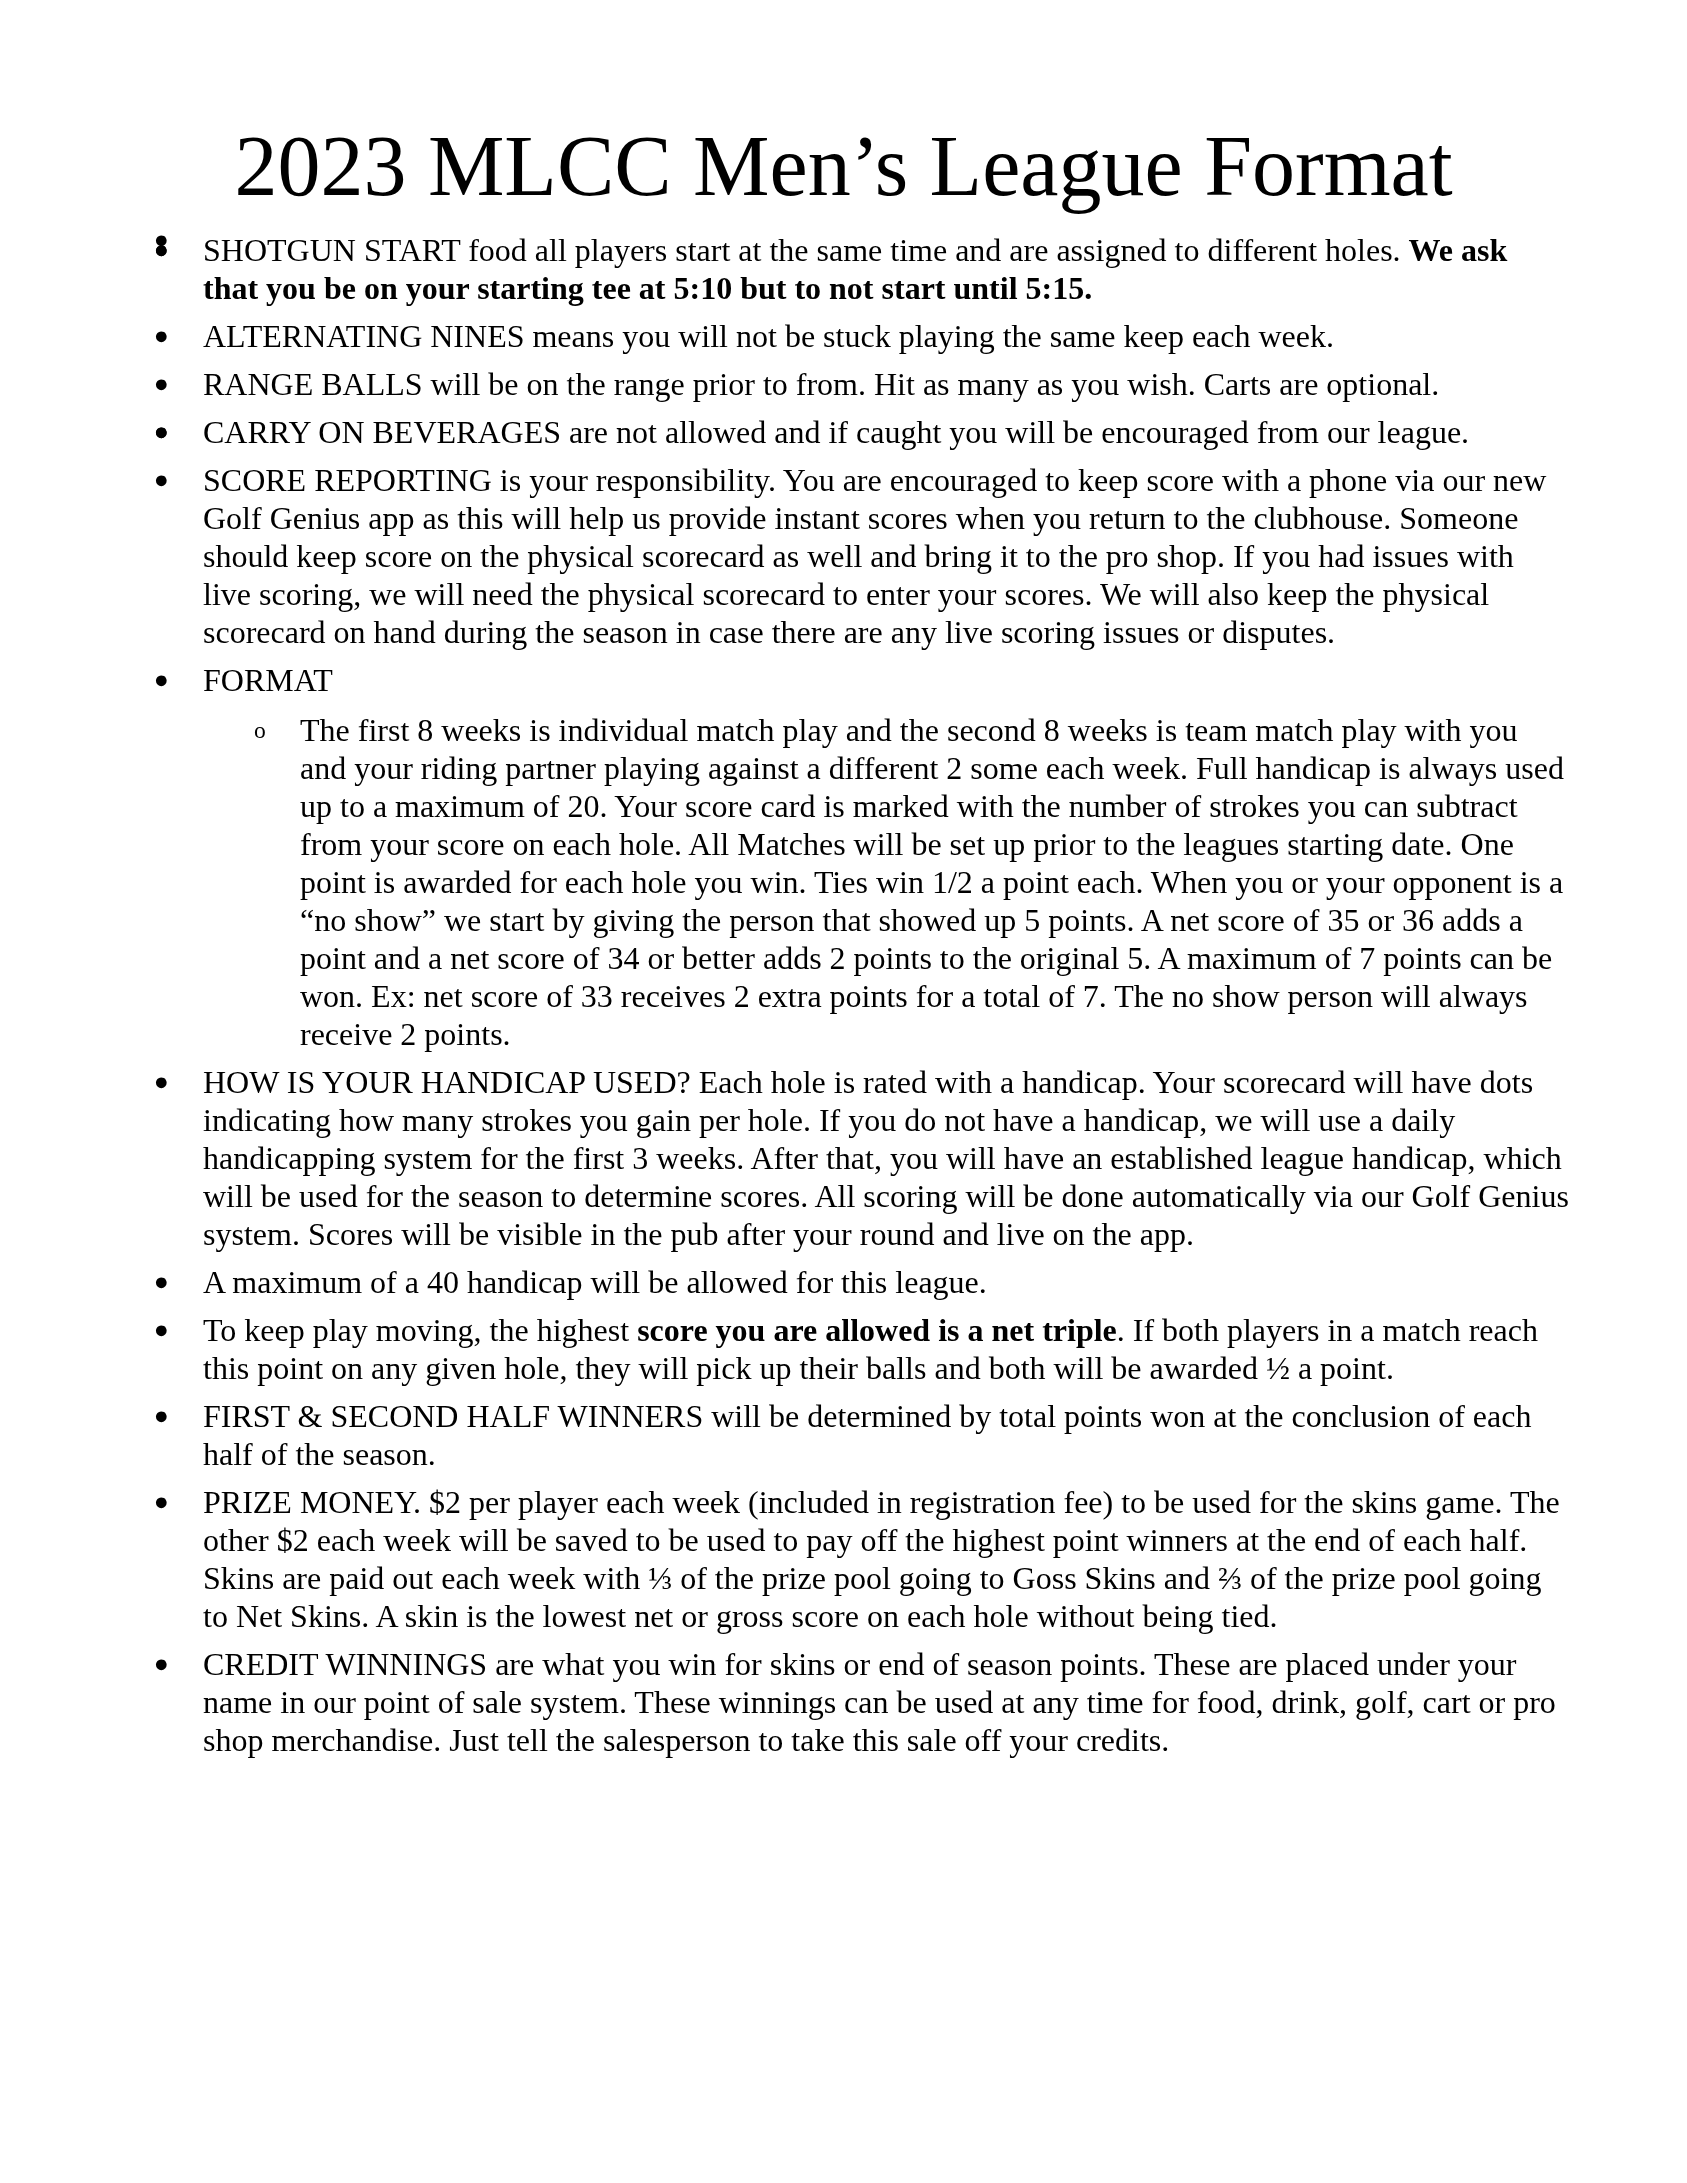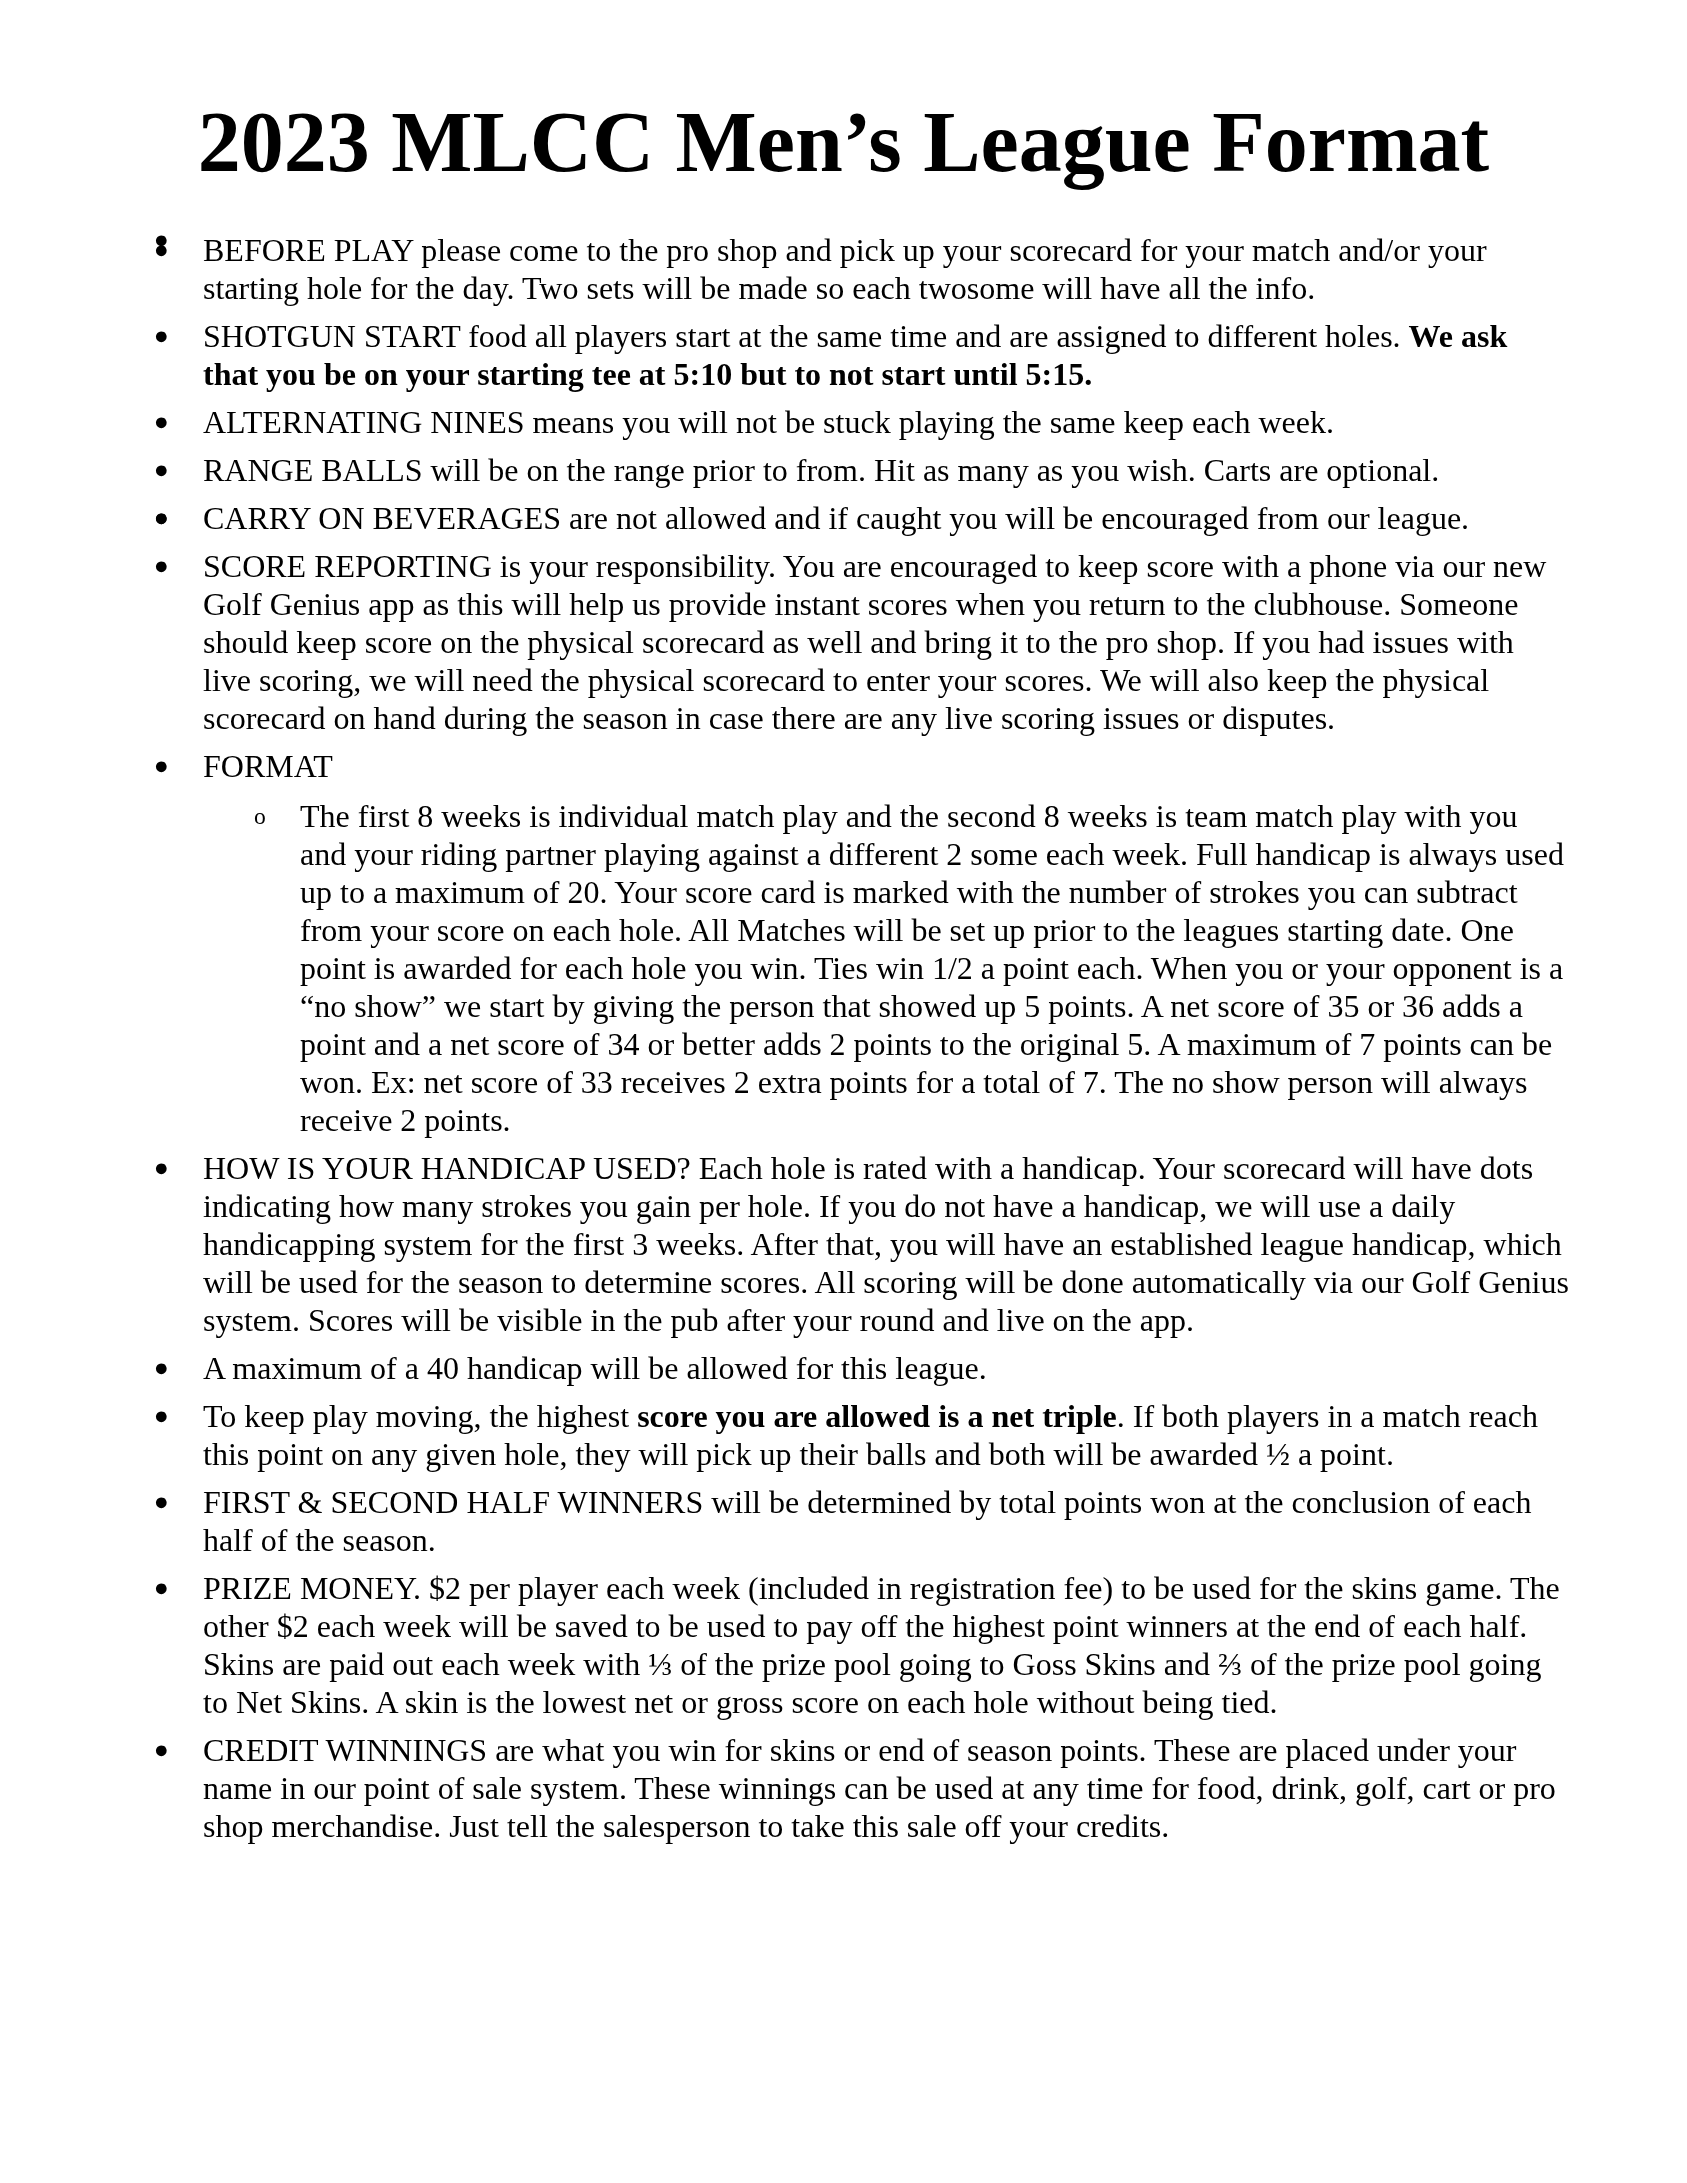--- a/index.html
+++ b/index.html
@@ -3,22 +3,22 @@
   <meta charset="utf-8">
   <style>
     html, body { margin: 0; padding: 0; background: #ffffff; }
     body {
       width: 1687px; height: 2183px; overflow: hidden;
       font-family: "Liberation Serif", "DejaVu Serif", serif;
       color: #000000;
     }
     .page { position: relative; width: 1687px; height: 2183px; }
     .title {
-      position: absolute; left: 0; right: 0; top: 92px;
-      text-align: center; font-weight: bold;
+      position: absolute; left: 0; right: 0; top: 116px;
+      text-align: center; font-weight: normal;
       font-size: 86px; line-height: 101px; margin: 0;
       letter-spacing: 0px;
     }
     .list {
       position: absolute; left: 152px; top: 221px; width: 1417px;
       margin: 0; padding: 0; list-style: none;
       font-size: 32px; line-height: 38px;
     }
     .item { position: relative; padding-left: 51px; margin-bottom: 10px; }
     .bullet {
@@ -42,21 +42,20 @@
   <h1 class="title">2023 MLCC Men’s League Format</h1>
 
   <ul class="list">
 
     <li class="item">
       <span class="bullet">●</span>
     </li>
 
     <li class="item">
       <span class="bullet">●</span>
-      <span>BEFORE PLAY please come to the pro shop and pick up your scorecard for your match and/or your starting hole for the day. Two sets will be made so each twosome will have all the info.</span>
     </li>
 
     <li class="item">
       <span class="bullet">●</span>
       <span>SHOTGUN START food all players start at the same time and are assigned to different holes. </span><b>We ask that you be on your starting tee at 5:10 but to not start until 5:15.</b>
     </li>
 
     <li class="item">
       <span class="bullet">●</span>
       <span>ALTERNATING NINES means you will not be stuck playing the same keep each week.</span>

